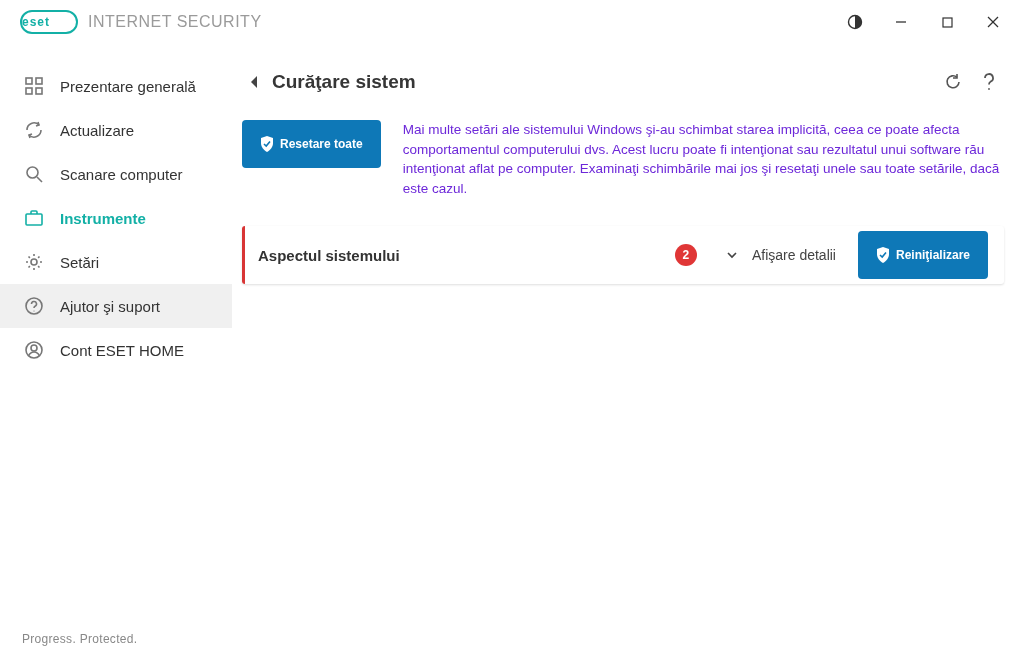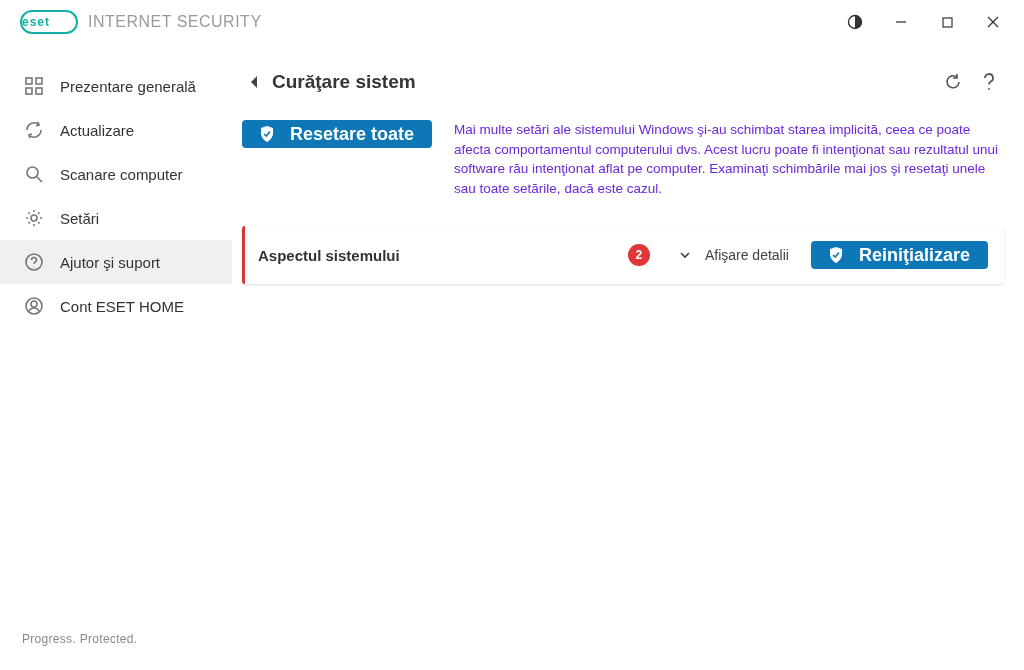--- a/index.html
+++ b/index.html
@@ -29,21 +29,21 @@
 
   
   .main { flex: 1; padding: 18px 20px 0 10px; }
   .page-header { display: flex; align-items: center; height: 40px; }
   .back-arrow { width: 24px; height: 24px; display: flex; align-items: center; justify-content: center; margin-right: 6px; cursor: pointer; }
   .page-title { font-size: 19px; font-weight: 600; color: #363636; }
   .header-spacer { flex: 1; }
   .header-icon { width: 30px; height: 30px; display: flex; align-items: center; justify-content: center; color: #555; cursor: pointer; margin-left: 6px; }
 
   .intro-row { display: flex; align-items: flex-start; margin-top: 18px; gap: 22px; }
-  .btn { display: inline-flex; align-items: center; gap: 16px; height: 28px; padding: 0 18px; border-radius: 4px; font-size: 18px; cursor: pointer; border: none; }
+  .btn { display: inline-flex; align-items: center; gap: 6px; height: 48px; padding: 0 18px; border-radius: 4px; font-size: 12px; cursor: pointer; border: none; }
   .btn-primary { background: #0e78b7; color: #fff; font-weight: 600; }
   .intro-text { font-size: 13.5px; color: #6d28d9; line-height: 1.45; flex: 1; }
 
   .card { margin-top: 28px; background: #fff; border-radius: 3px; box-shadow: 0 1px 3px rgba(0,0,0,0.06), 0 1px 2px rgba(0,0,0,0.08); display: flex; align-items: center; height: 58px; padding: 0 16px 0 0; position: relative; }
   .card::before { content: ""; position: absolute; left: 0; top: 0; bottom: 0; width: 3px; background: #d83535; border-top-left-radius: 3px; border-bottom-left-radius: 3px; }
   .card-title { font-size: 15px; font-weight: 600; color: #333; margin-left: 16px; }
   .card-spacer { flex: 1; }
   .badge { width: 22px; height: 22px; border-radius: 50%; background: #e03636; color: #fff; font-size: 12px; display: flex; align-items: center; justify-content: center; font-weight: 600; margin-right: 28px; }
   .details-toggle { display: flex; align-items: center; gap: 13px; font-size: 14px; color: #444; cursor: pointer; margin-right: 22px; }
   .chevron { width: 14px; height: 14px; }
@@ -110,20 +110,29 @@
     </div>
     <div class="nav-item">
       <span class="nav-icon">
           <svg width="20" height="20" viewBox="0 0 20 20">
             <circle cx="8.5" cy="8.5" r="5.5"></circle>
             <line x1="13" y1="13" x2="18" y2="18"></line>
           </svg>
         </span>
       <span>Scanare computer</span>
     </div>
+    <div class="nav-item active">
+      <span class="nav-icon">
+          <svg width="20" height="20" viewBox="0 0 20 20">
+            <rect x="2" y="6" width="16" height="11" rx="1"></rect>
+            <path d="M7 6V4a1 1 0 0 1 1-1h4a1 1 0 0 1 1 1v2"></path>
+          </svg>
+        </span>
+      <span>Instrumente</span>
+    </div>
     <div class="nav-item">
       <span class="nav-icon">
           <svg width="20" height="20" viewBox="0 0 20 20">
             <circle cx="10" cy="10" r="3"></circle>
             <path d="M10 2v2M10 16v2M2 10h2M16 10h2M4.5 4.5l1.4 1.4M14.1 14.1l1.4 1.4M4.5 15.5l1.4-1.4M14.1 5.9l1.4-1.4"></path>
           </svg>
         </span>
       <span>Setări</span>
     </div>
     <div class="nav-item hover-highlight">

